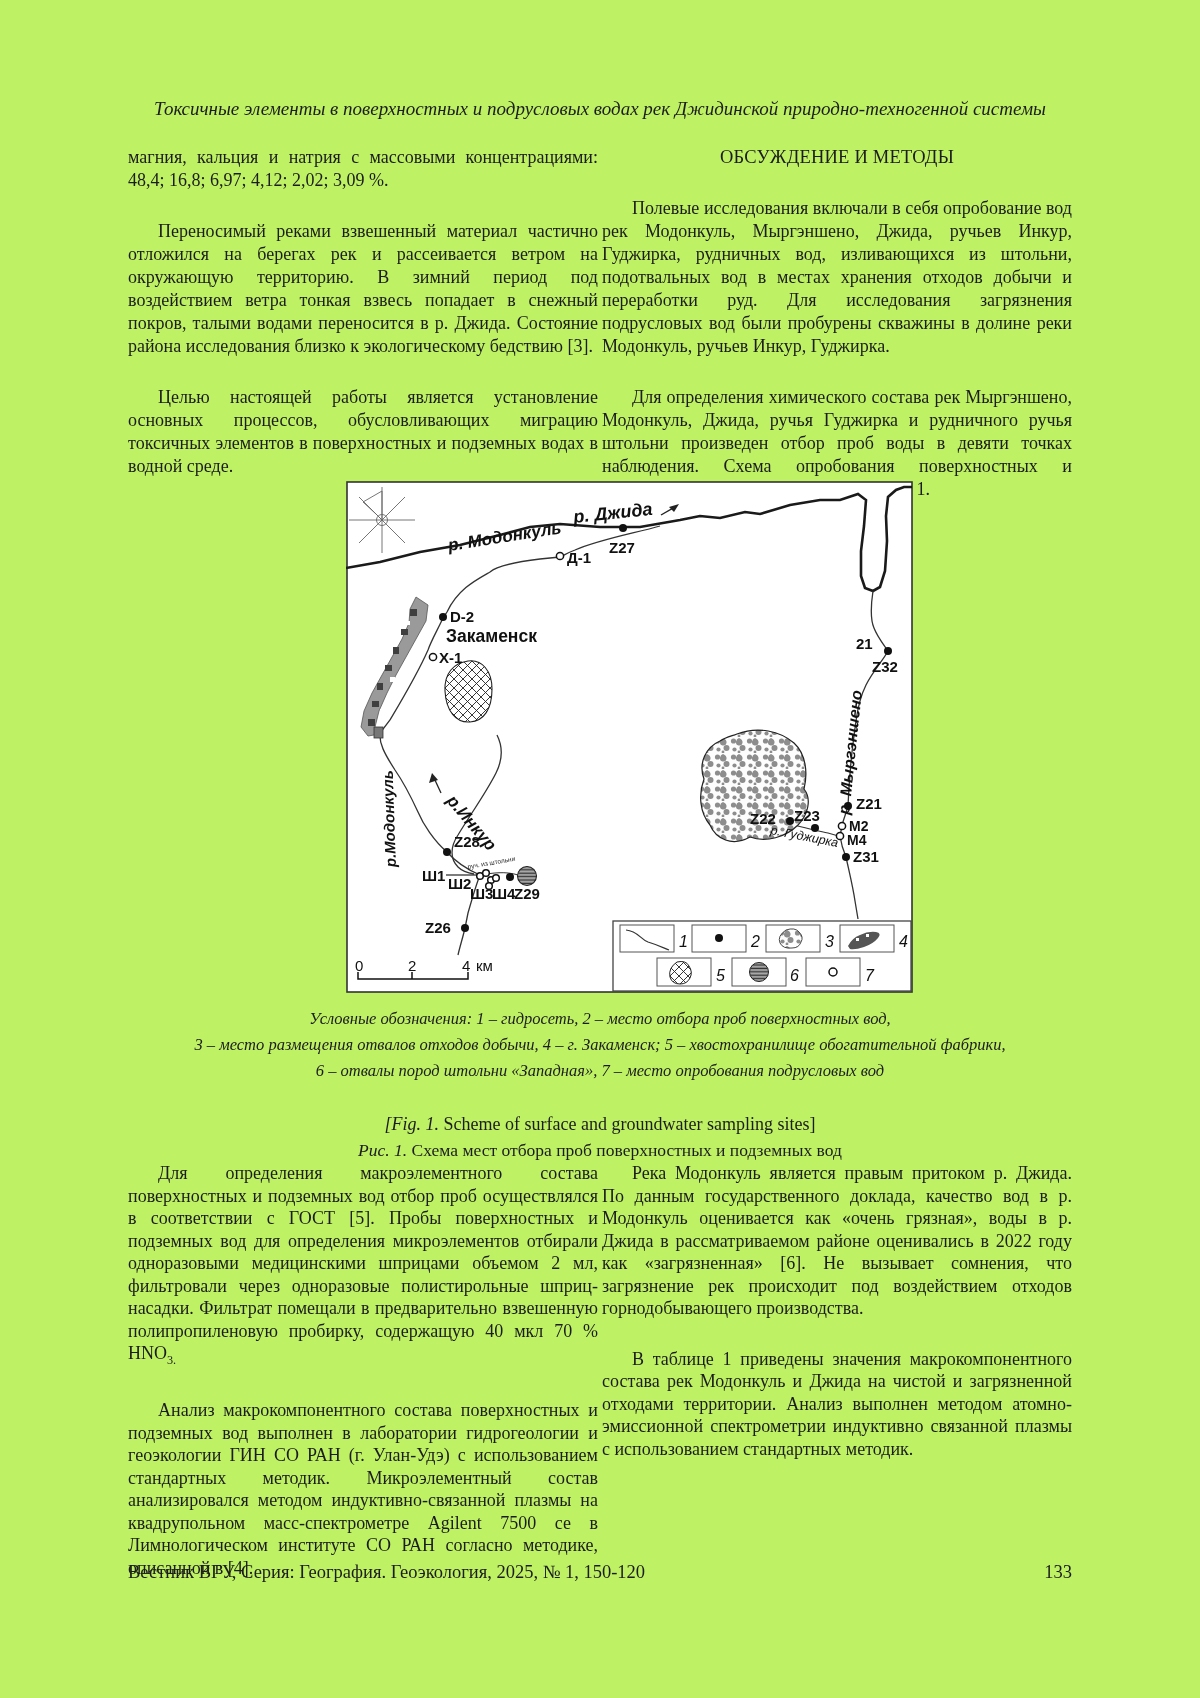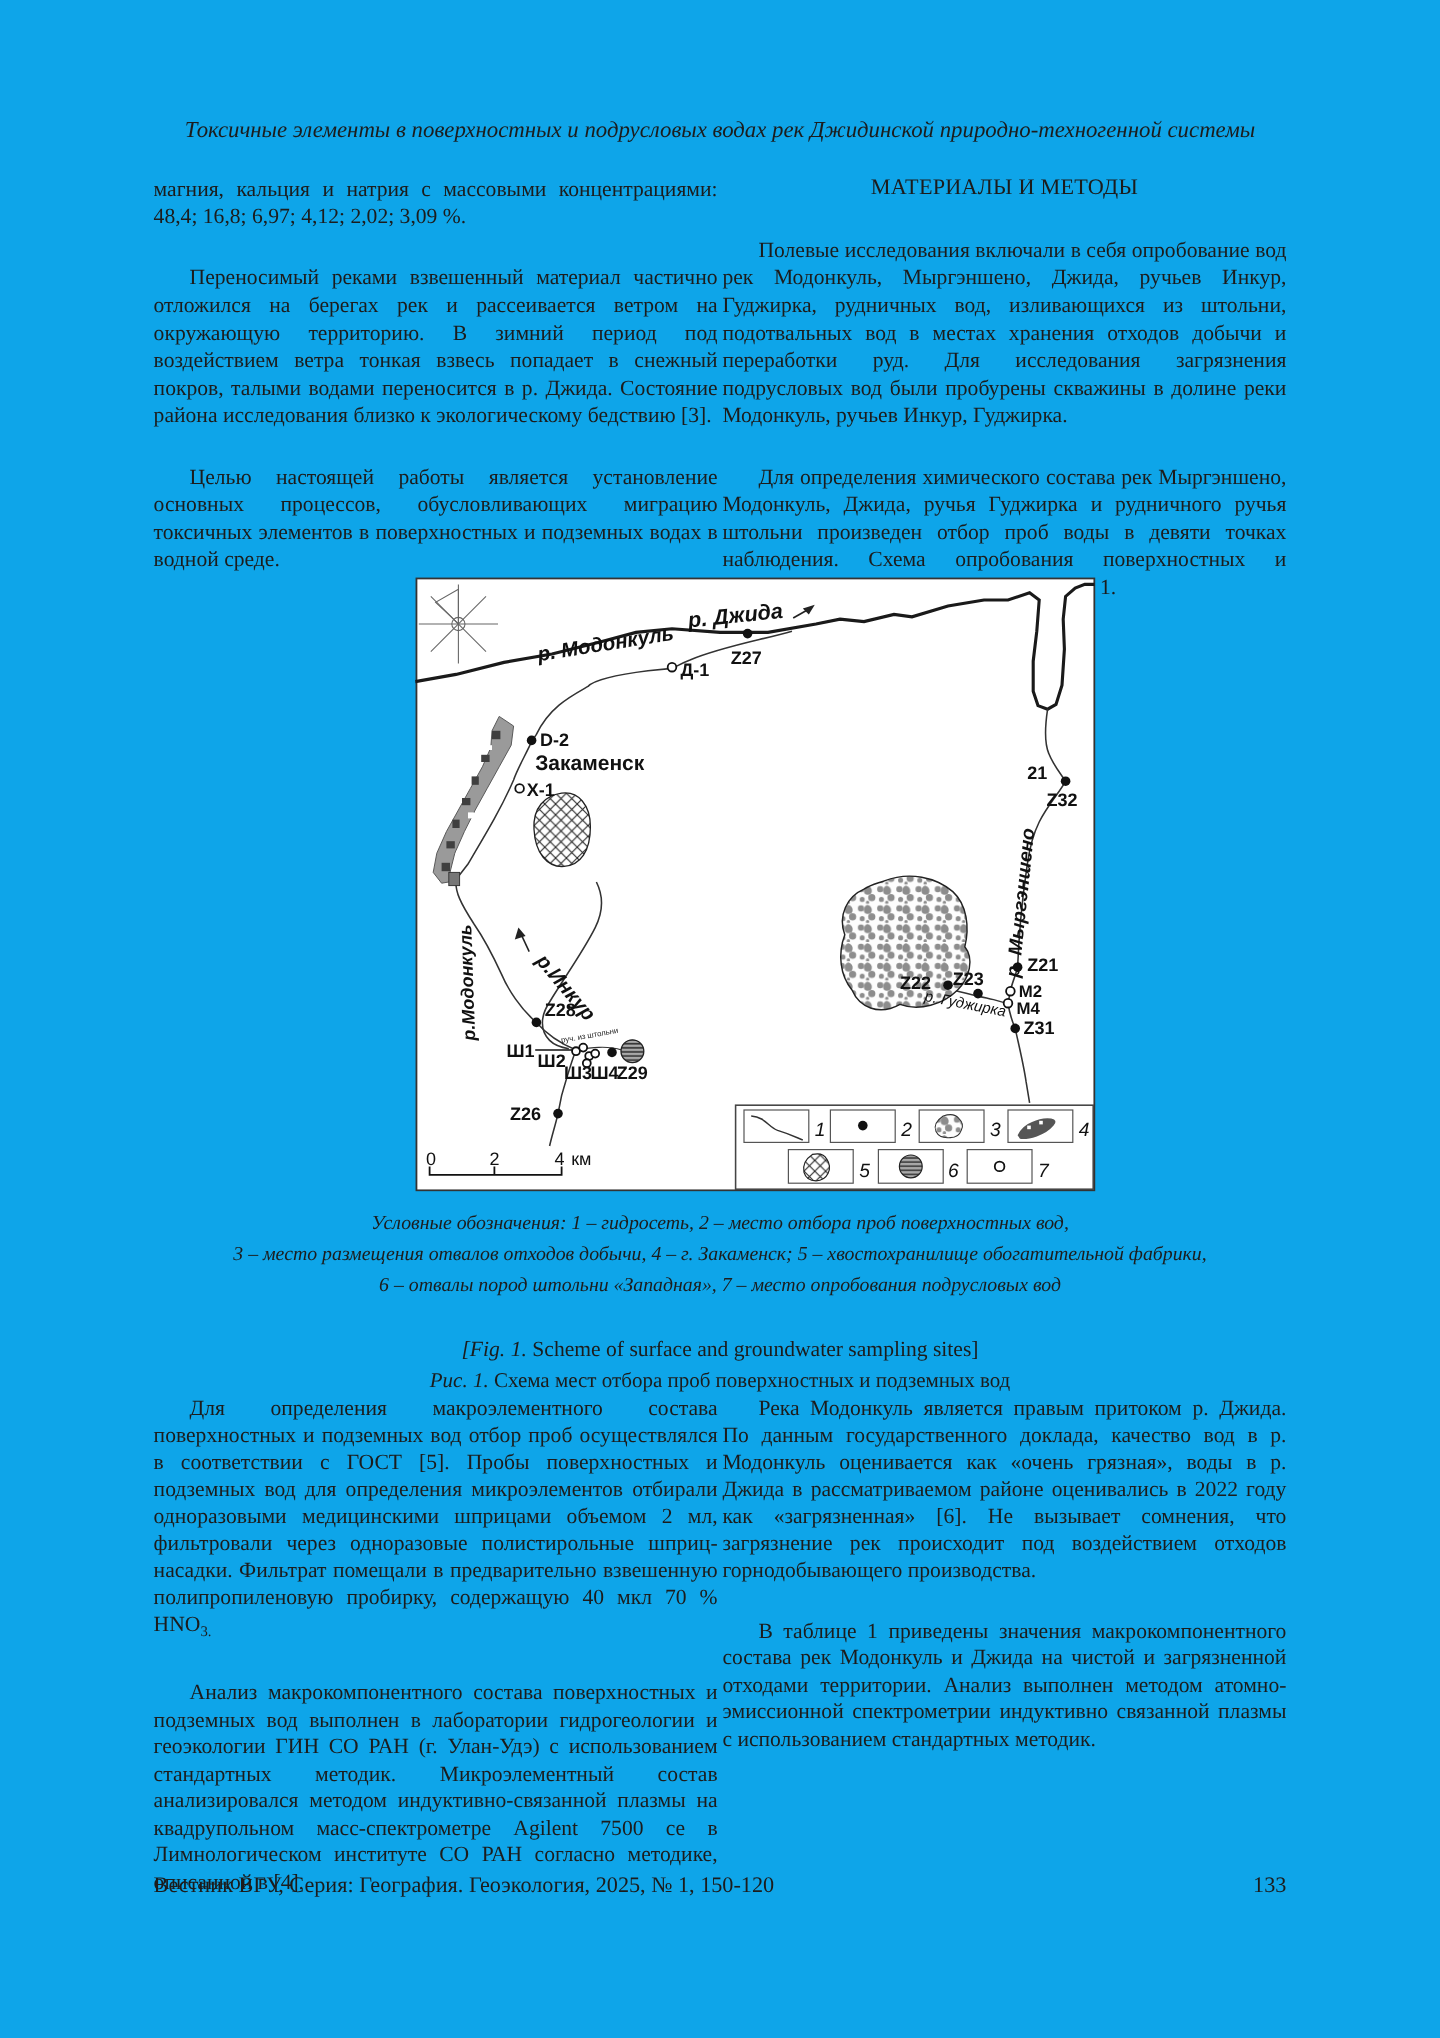--- a/index.html
+++ b/index.html
@@ -1,16 +1,16 @@
 <!DOCTYPE html>
 <html><head>
 <meta charset="utf-8">
 <style>
   html,body{margin:0;padding:0;background:#e8e8e8;}
-  .page{position:relative;width:1200px;height:1698px;background:#0ea5e9;overflow:hidden;
+  .page{position:relative;width:1200px;height:1698px;background:#bef264;overflow:hidden;
         font-family:"Liberation Serif",serif;color:#1c1c1c;}
   .running-head{position:absolute;top:98px;left:110px;width:980px;text-align:center;
         font-style:italic;font-size:19px;}
   .col{position:absolute;width:470px;font-size:18px;line-height:23px;text-align:justify;}
   .col p{margin:0;}
   .col p.ind{text-indent:30px;margin-top:28px;}
   .sec-head{text-align:center;font-size:18.5px;margin:0 0 2px 0;letter-spacing:.2px;}
   .left-top{left:128px;top:146px;}
   .right-top{left:602px;top:146px;}
   .left-bot{left:128px;top:1134px;}
@@ -44,21 +44,21 @@
 
   <div class="running-head">Токсичные элементы в поверхностных и подрусловых водах рек Джидинской природно-техногенной системы</div>
 
   <div class="col left-top">
     <p>магния, кальция и натрия с массовыми концентрациями: 48,4; 16,8; 6,97; 4,12; 2,02; 3,09 %.</p>
     <p class="ind">Переносимый реками взвешенный материал частично отложился на берегах рек и рассеивается ветром на окружающую территорию. В зимний период под воздействием ветра тонкая взвесь попадает в снежный покров, талыми водами переносится в р. Джида. Состояние района исследования близко к экологическому бедствию [3].</p>
     <p class="ind">Целью настоящей работы является установление основных процессов, обусловливающих миграцию токсичных элементов в поверхностных и подземных водах в водной среде.</p>
   </div>
 
   <div class="col right-top">
-    <p class="sec-head">МАТЕРИАЛЫ И МЕТОДЫ</p>
+    <p class="sec-head">ОБСУЖДЕНИЕ И МЕТОДЫ</p>
     <p class="ind">Полевые исследования включали в себя опробование вод рек Модонкуль, Мыргэншено, Джида, ручьев Инкур, Гуджирка, рудничных вод, изливающихся из штольни, подотвальных вод в местах хранения отходов добычи и переработки руд. Для исследования загрязнения подрусловых вод были пробурены скважины в долине реки Модонкуль, ручьев Инкур, Гуджирка.</p>
     <p class="ind">Для определения химического состава рек Мыргэншено, Модонкуль, Джида, ручья Гуджирка и рудничного ручья штольни произведен отбор проб воды в девяти точках наблюдения. Схема опробования поверхностных и подземных вод представлена на рисунке 1.</p>
   </div>
 
   <div class="map-wrap">
     <svg viewBox="0 0 567 512" width="567" height="512">
       <defs>
         <pattern id="crosshatch" patternUnits="userSpaceOnUse" width="9" height="9">
           <path d="M0,9 L9,0 M0,0 L9,9" stroke="#222" stroke-width="0.9" fill="none"></path>
         </pattern>

